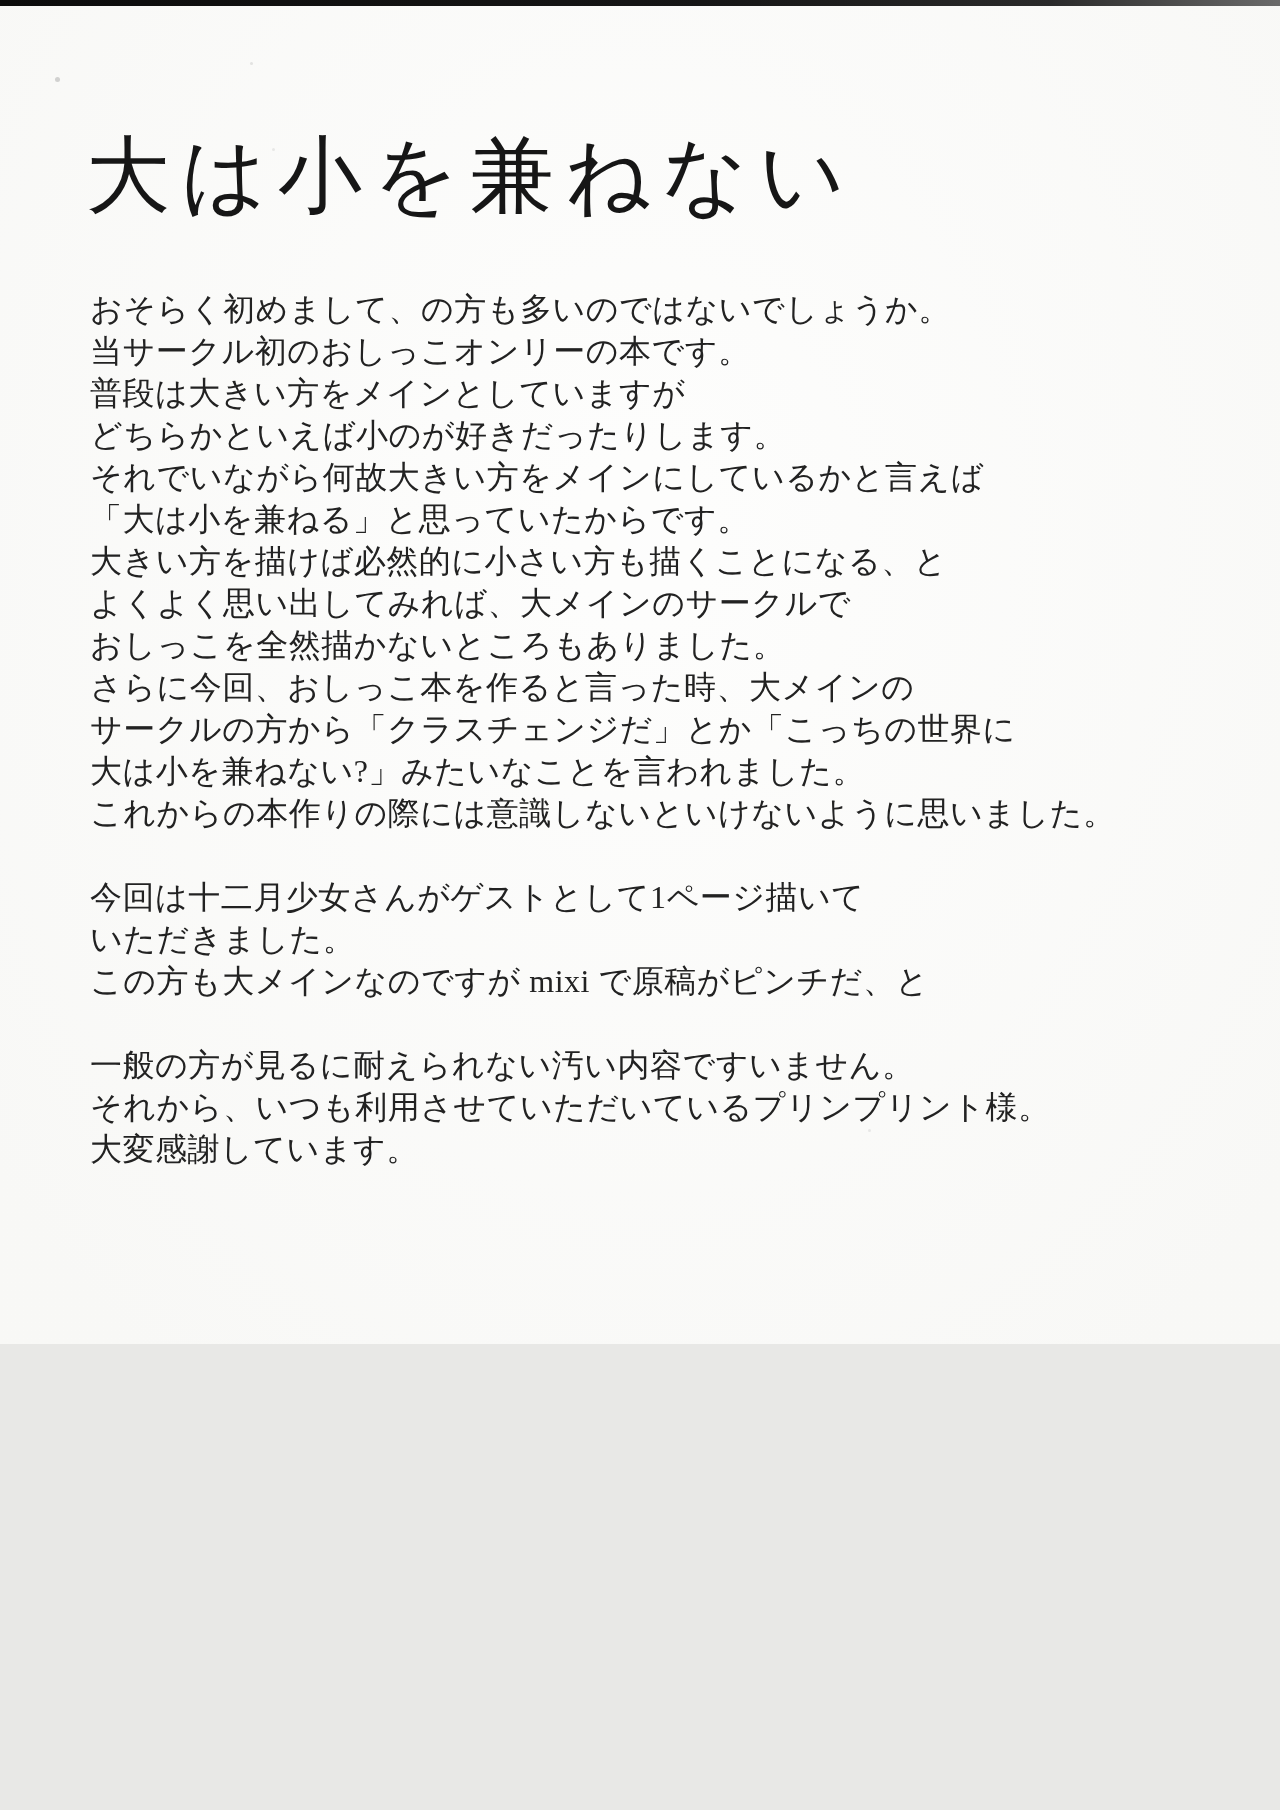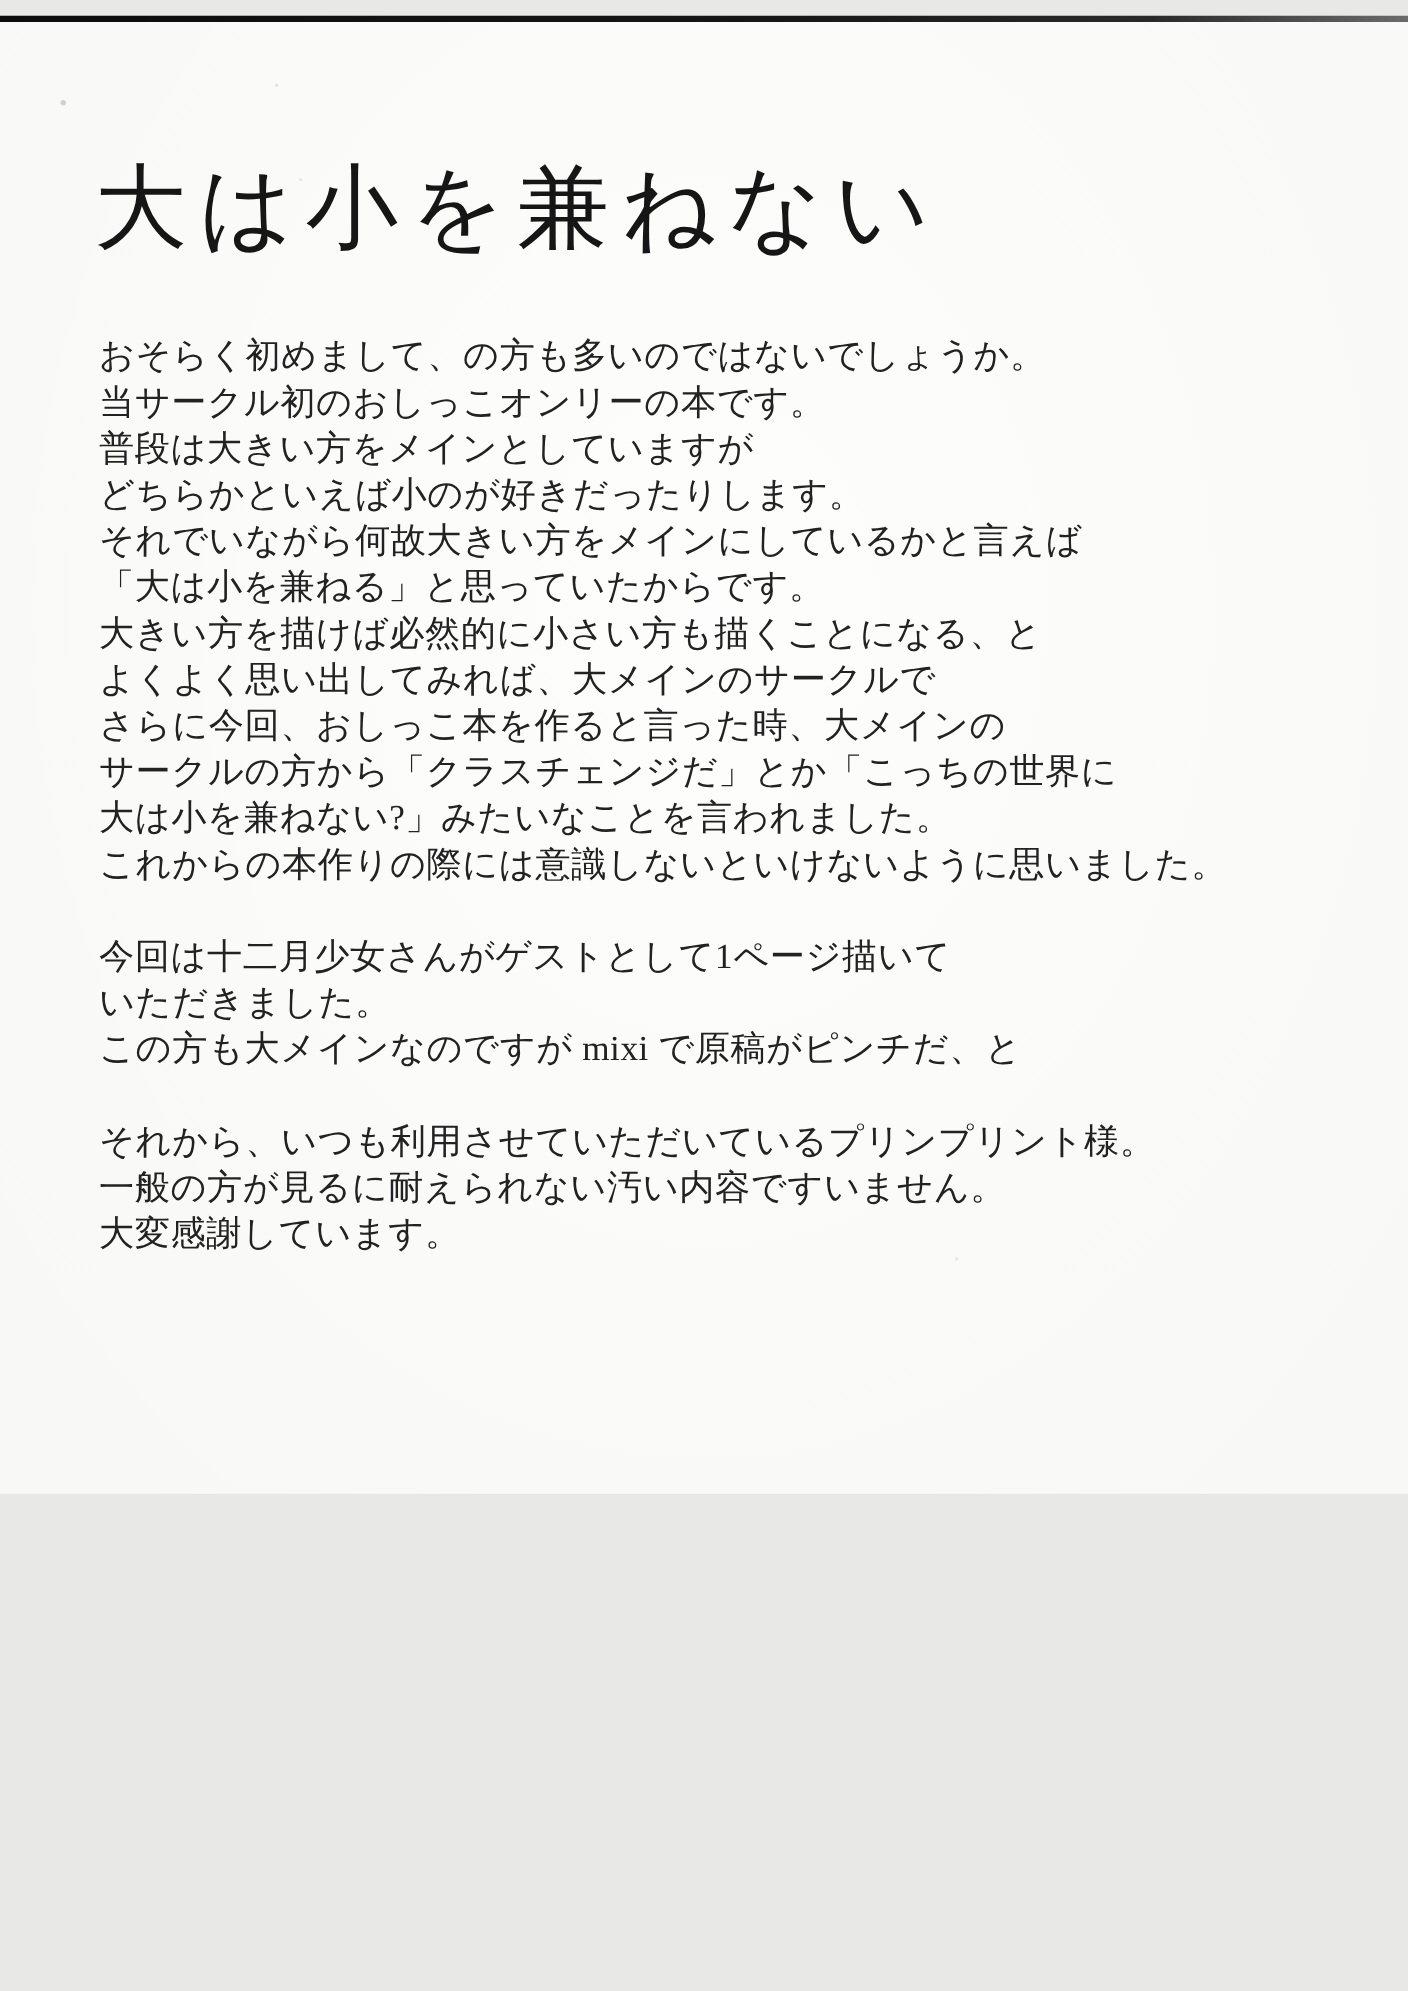--- a/index.html
+++ b/index.html
@@ -10,21 +10,21 @@
   }
   *{margin:0;padding:0;box-sizing:border-box;}
   html,body{background:#e8e8e6;}
   body{
     font-family:"Liberation Serif","DejaVu Serif",serif;
   }
   .page{
     position:relative;
     width:1280px;
     height:1344px;
-    margin:14px auto;
+    margin:0 auto;
     background:var(--paper);
     background-image:radial-gradient(ellipse at 50% 40%, rgba(255,255,255,.6) 0%, rgba(0,0,0,0.012) 90%);
     overflow:hidden;
     color:var(--ink);
   }
   
   .scan-edge-top{
     position:absolute;
     top:0;left:0;right:0;
     height:6px;
@@ -109,35 +109,36 @@
 
     <div class="paragraph">
       <div class="line">おそらく初めまして、の方も多いのではないでしょうか。</div>
       <div class="line">当サークル初のおしっこオンリーの本です。</div>
       <div class="line">普段は大きい方をメインとしていますが</div>
       <div class="line">どちらかといえば小のが好きだったりします。</div>
       <div class="line">それでいながら何故大きい方をメインにしているかと言えば</div>
       <div class="line">「大は小を兼ねる」と思っていたからです。</div>
       <div class="line">大きい方を描けば必然的に小さい方も描くことになる、と</div>
       <div class="line">よくよく思い出してみれば、大メインのサークルで</div>
+      <div class="line">おしっこを全然描かないところもありました。</div>
       <div class="line">さらに今回、おしっこ本を作ると言った時、大メインの</div>
       <div class="line">サークルの方から「クラスチェンジだ」とか「こっちの世界に</div>
       <div class="line">大は小を兼ねない?」みたいなことを言われました。</div>
       <div class="line">これからの本作りの際には意識しないといけないように思いました。</div>
     </div>
 
     <div class="paragraph">
       <div class="line">今回は十二月少女さんがゲストとして1ページ描いて</div>
       <div class="line">いただきました。</div>
       <div class="line">この方も大メインなのですが mixi で原稿がピンチだ、と</div>
     </div>
 
     <div class="paragraph">
+      <div class="line">一般の方が見るに耐えられない汚い内容ですいません。</div>
       <div class="line">それから、いつも利用させていただいているプリンプリント様。</div>
-      <div class="line">一般の方が見るに耐えられない汚い内容ですいません。</div>
       <div class="line">大変感謝しています。</div>
     </div>
 
   </div>
 
   <div class="signature">叢雲</div>
 
   <div class="page-number">24</div>
 
   <div class="scan-smudge-bottom"></div>

